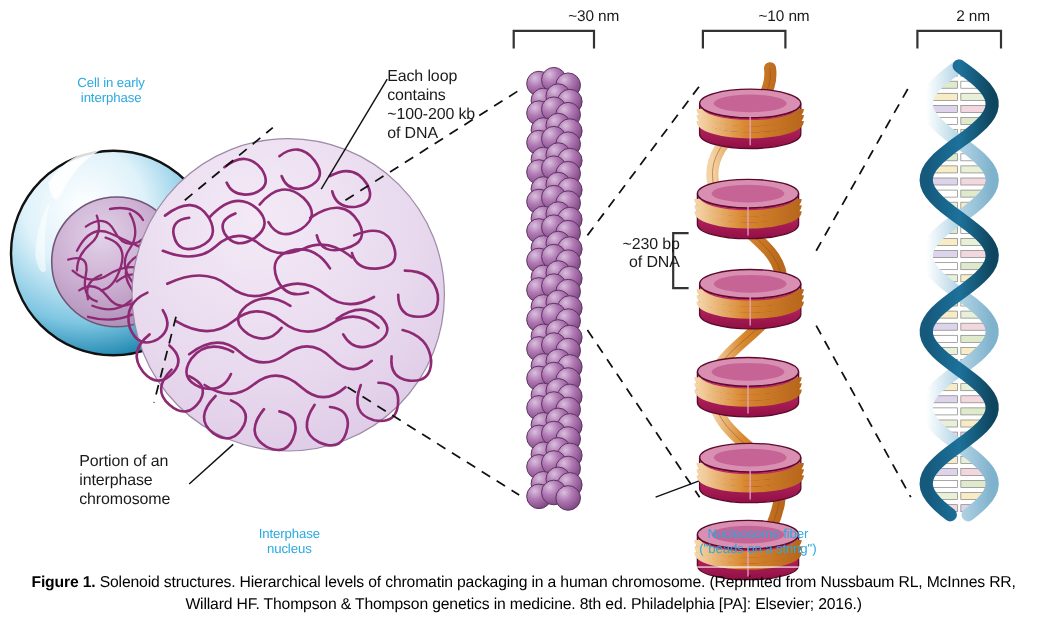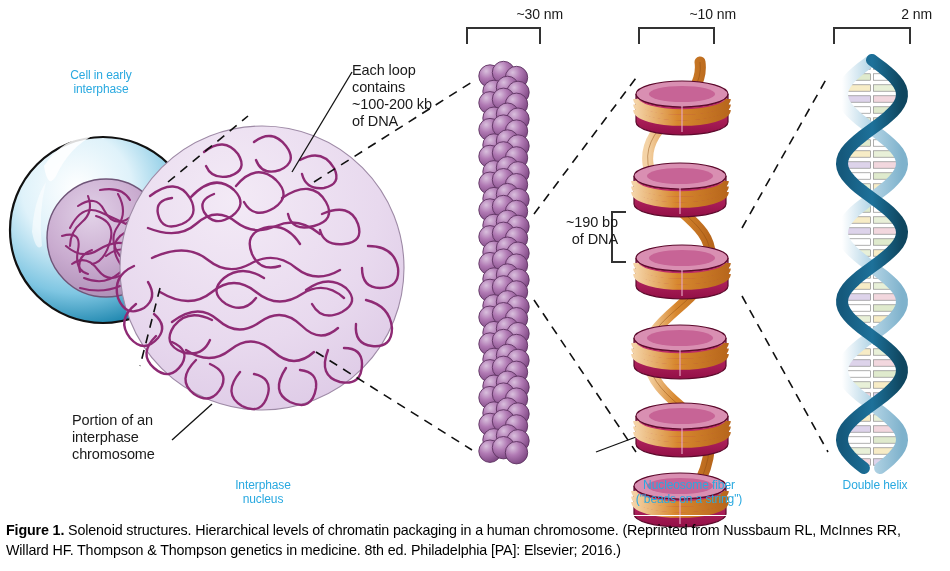--- a/index.html
+++ b/index.html
@@ -9,21 +9,21 @@
   svg.layer{position:absolute;left:0;top:0;width:950px;height:571px;overflow:visible;}
 
   .anno{position:absolute;font-size:14.5px;line-height:1.17;color:#1a1a1a;
         white-space:pre-line;letter-spacing:-0.1px;}
   .cap-cyan{position:absolute;font-size:12px;line-height:1.18;
             color:#29a9e0;text-align:center;white-space:pre-line;letter-spacing:-0.1px;}
   .scale-lab{position:absolute;font-size:14px;color:#1a1a1a;text-align:right;
              width:120px;letter-spacing:-0.1px;}
 
   #figcaption{position:absolute;left:6px;top:520px;width:940px;
-              font-size:14.3px;line-height:1.42;color:#000;text-align:left;
+              font-size:14.3px;line-height:1.42;color:#000;text-align:center;
               letter-spacing:-0.15px;}
   #figcaption b{font-weight:bold;}
   .divider{position:absolute;left:0;top:515px;width:950px;height:1px;background:#fff;}
 </style>
 </head>
 <body>
 
 <div id="stage">
 
   <svg class="layer" viewBox="0 0 950 571">
@@ -405,33 +405,32 @@
 
   <div class="anno" style="left:352px;top:62px;width:110px;">Each loop
 contains
 ~100-200 kb
 of DNA</div>
 
   <div class="anno" style="left:72px;top:412px;width:130px;">Portion of an
 interphase
 chromosome</div>
 
-  <div class="anno" style="left:556px;top:214px;width:62px;text-align:right;">~190 bp
+  <div class="anno" style="left:556px;top:214px;width:62px;text-align:right;">~230 bp
 of DNA</div>
 
 
   <div class="scale-lab" style="left:443px;top:6px;">~30 nm</div>
   <div class="scale-lab" style="left:616px;top:6px;">~10 nm</div>
-  <div class="scale-lab" style="left:812px;top:6px;">2 nm</div>
+  <div class="scale-lab" style="left:780px;top:6px;">2 nm</div>
 
   <div class="cap-cyan" style="left:188px;top:478px;width:150px;">Interphase
 nucleus</div>
   <div class="cap-cyan" style="left:598px;top:478px;width:182px;text-align:center;">Nucleosome fiber
 ("beads on a string")</div>
-  <div class="cap-cyan" style="left:800px;top:478px;width:150px;">Double helix</div>
 
   <div class="divider"></div>
 
   <div id="figcaption">
     <b>Figure 1.</b><span> Solenoid structures. Hierarchical levels of chromatin packaging in a human chromosome. (Reprinted from Nussbaum RL, McInnes RR, Willard HF. Thompson &amp; Thompson genetics in medicine. 8th ed. Philadelphia [PA]: Elsevier; 2016.)</span>
   </div>
 
 </div>
 
 </body></html>

